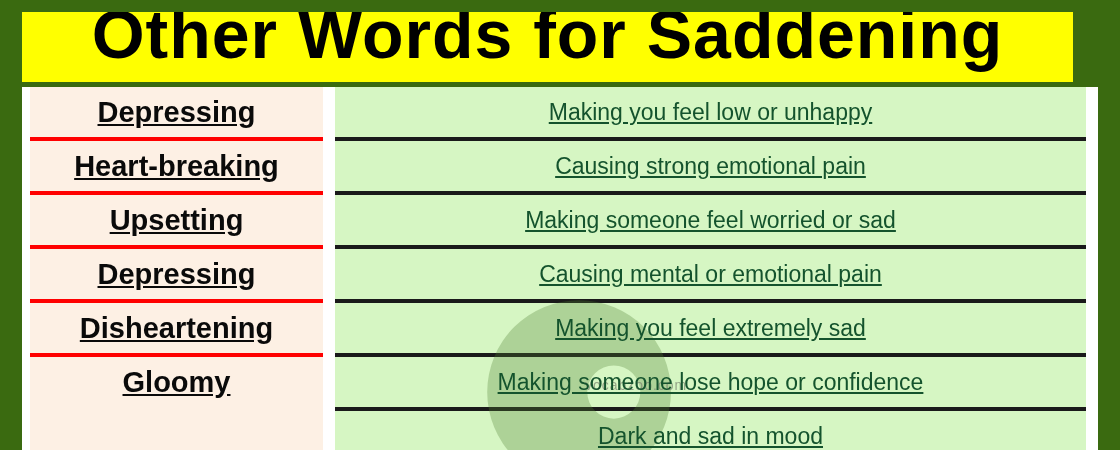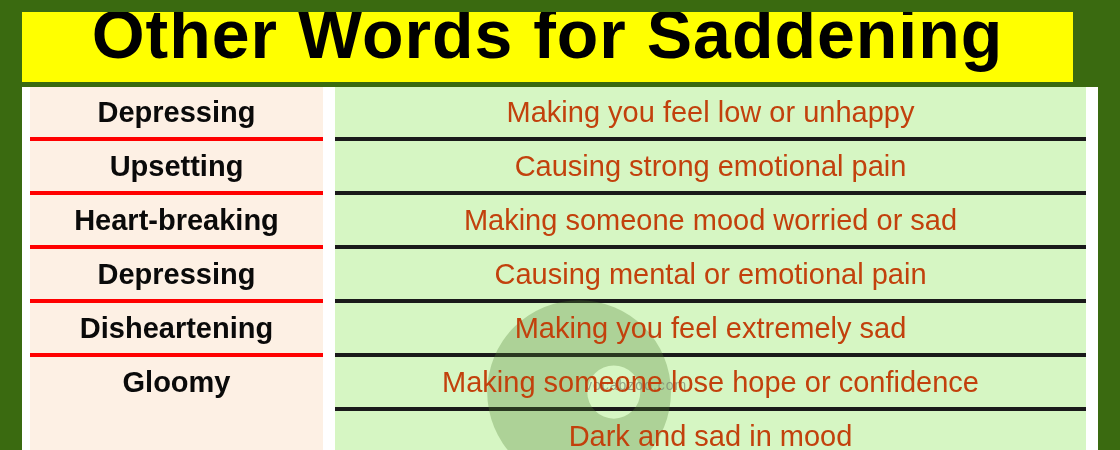--- a/index.html
+++ b/index.html
@@ -63,31 +63,32 @@
     width: 751px;
     height: 100%;
     background: var(--cellgreen, #d6f6c3);
   }
   .cell {
     height: 50px;
     display: flex;
     align-items: center;
     justify-content: center;
     box-sizing: content-box;
+    text-decoration: underline;
   }
   .word-col .cell {
     border-bottom: 4px solid var(--red, #ff0000);
     font-weight: bold;
     font-size: 29px;
     color: #0a0a0a;
   }
   .def-col .cell {
     border-bottom: 4px solid var(--line, #1a1a1a);
-    font-size: 29px;
-    color: #c2410c;
+    font-size: 23px;
+    color: #14532d;
   }
   .word-col .cell:last-child,
   .def-col .cell:last-child {
     border-bottom: none;
   }
   .cell > span {
     position: relative;
     z-index: 3;
     white-space: nowrap;
   }
@@ -119,44 +120,44 @@
 <div class="banner">
   <div class="title">Other Words for Saddening</div>
 </div>
 
 <div class="table-wrap">
   <div class="word-col">
       <div class="cell">
         <span>Depressing</span>
       </div>
       <div class="cell">
-        <span>Upsetting</span>
+        <span>Heart-breaking</span>
       </div>
       <div class="cell">
-        <span>Heart-breaking</span>
+        <span>Upsetting</span>
       </div>
       <div class="cell">
         <span>Depressing</span>
       </div>
       <div class="cell">
         <span>Disheartening</span>
       </div>
       <div class="cell">
         <span>Gloomy</span>
       </div>
     </div>
   <div class="def-col">
       <div class="cell">
         <span>Making you feel low or unhappy</span>
       </div>
       <div class="cell">
         <span>Causing strong emotional pain</span>
       </div>
       <div class="cell">
-        <span>Making someone mood worried or sad</span>
+        <span>Making someone feel worried or sad</span>
       </div>
       <div class="cell">
         <span>Causing mental or emotional pain</span>
       </div>
       <div class="cell">
         <span>Making you feel extremely sad</span>
       </div>
       <div class="cell">
         <span>Making someone lose hope or confidence</span>
       </div>

